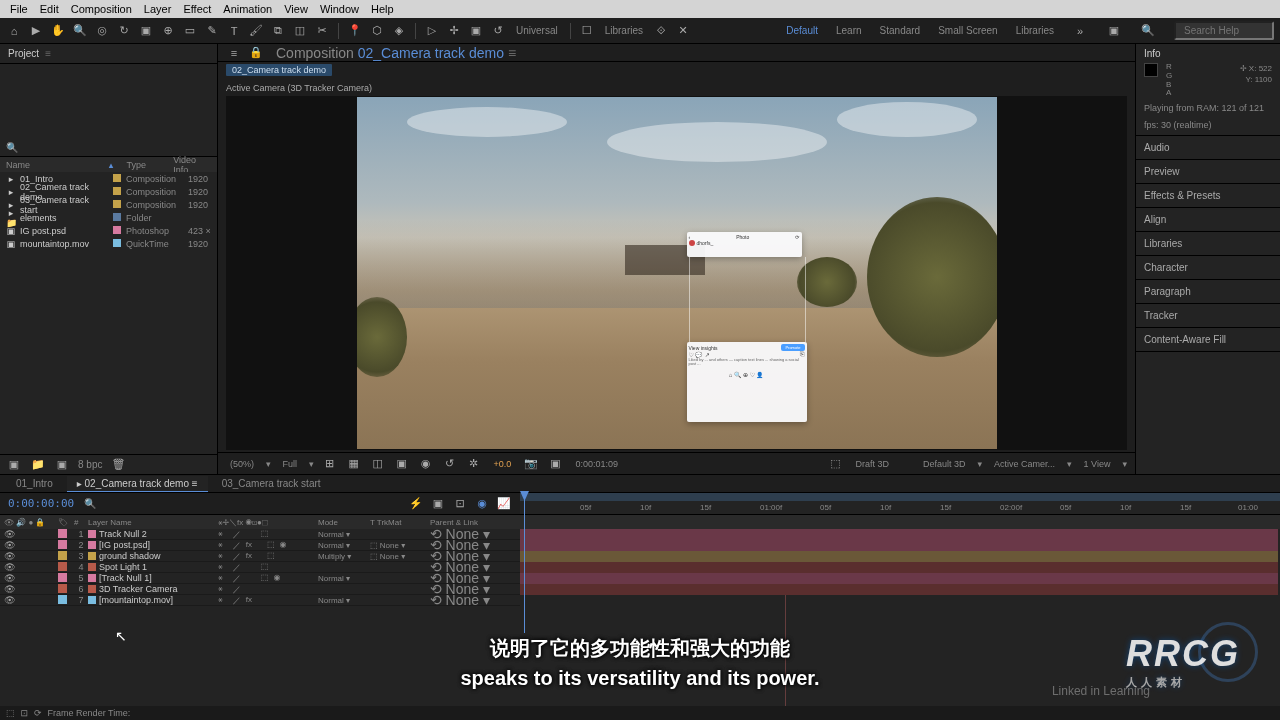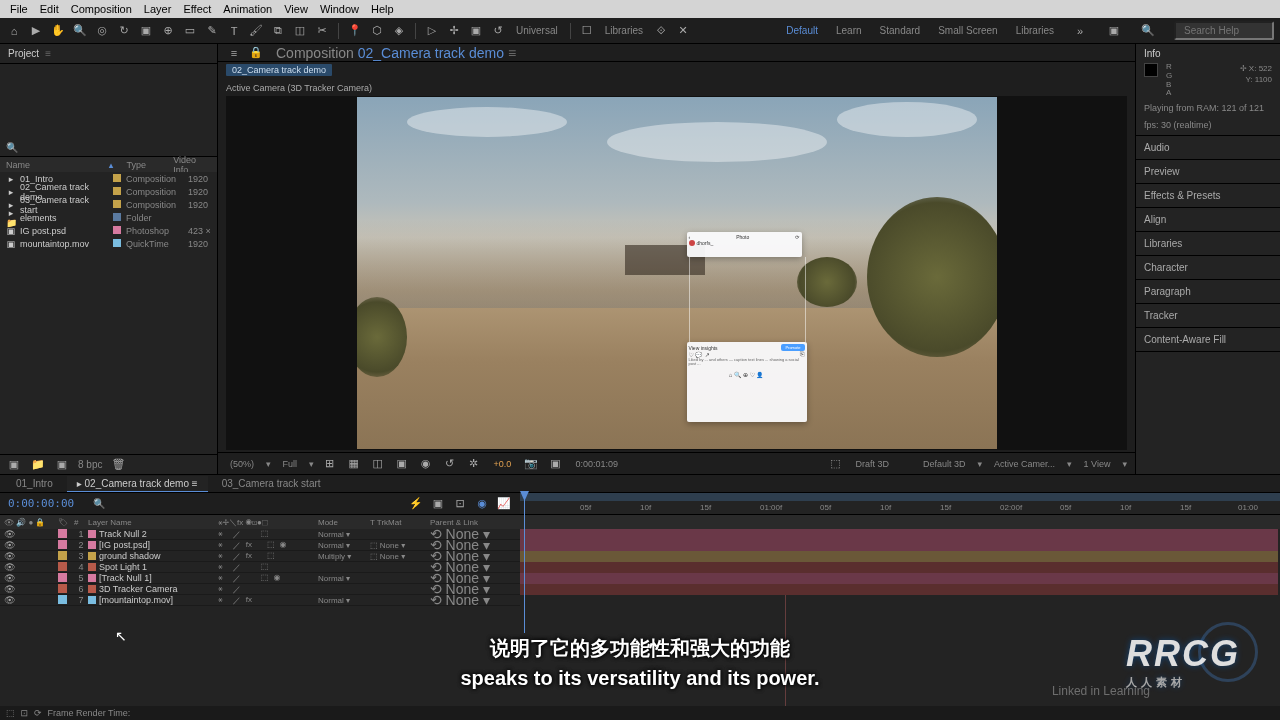--- a/index.html
+++ b/index.html
@@ -71,21 +71,21 @@
 .rp-info { margin-top: 4px; color: #888; font-size: 9px; line-height: 1.4; }
 .info-swatch { width: 14px; height: 14px; background: #000; border: 1px solid #444; display: inline-block; vertical-align: top; margin-right: 4px; }
 .rp-accordion { padding: 6px 8px; color: #aaa; font-size: 10px; cursor: pointer; border-bottom: 1px solid #000; }
 
 
 .timeline-area { height: 246px; background: #1e1e1e; border-top: 1px solid #000; display: flex; flex-direction: column; }
 .tl-tabs { height: 18px; display: flex; align-items: center; padding: 0 6px; gap: 4px; border-bottom: 1px solid #000; }
 .tl-tab { font-size: 10px; padding: 2px 10px; color: #888; }
 .tl-tab.active { background: #232323; color: #ccc; border-bottom: 1px solid #5a8dd6; }
 .tl-header { display: flex; height: 22px; border-bottom: 1px solid #000; }
-.tl-left-hdr { width: 520px; display: flex; align-items: center; padding: 0 8px; gap: 19px; }
+.tl-left-hdr { width: 520px; display: flex; align-items: center; padding: 0 8px; gap: 10px; }
 .timecode { color: #5a8dd6; font-size: 11px; font-family: monospace; }
 .tl-icons { margin-left: auto; display: flex; gap: 6px; color: #888; }
 .tl-ruler { flex: 1; position: relative; background: #232323; }
 .tl-ruler .workarea { position: absolute; top: 0; left: 0; right: 0; height: 8px; background: #3a5a7a; opacity: 0.5; }
 .ruler-tick { position: absolute; top: 10px; font-size: 8px; color: #888; }
 .playhead { position: absolute; top: 0; width: 1px; height: 140px; background: #5a8dd6; z-index: 5; }
 .playhead::before { content: ""; position: absolute; top: -2px; left: -4px; width: 9px; height: 10px; background: #5a8dd6; clip-path: polygon(0 0, 100% 0, 50% 100%); }
 
 .tl-colhdr { display: flex; height: 14px; background: #2a2a2a; font-size: 8px; color: #888; align-items: center; }
 .tl-colhdr .c-eye { width: 58px; padding-left: 4px; }

